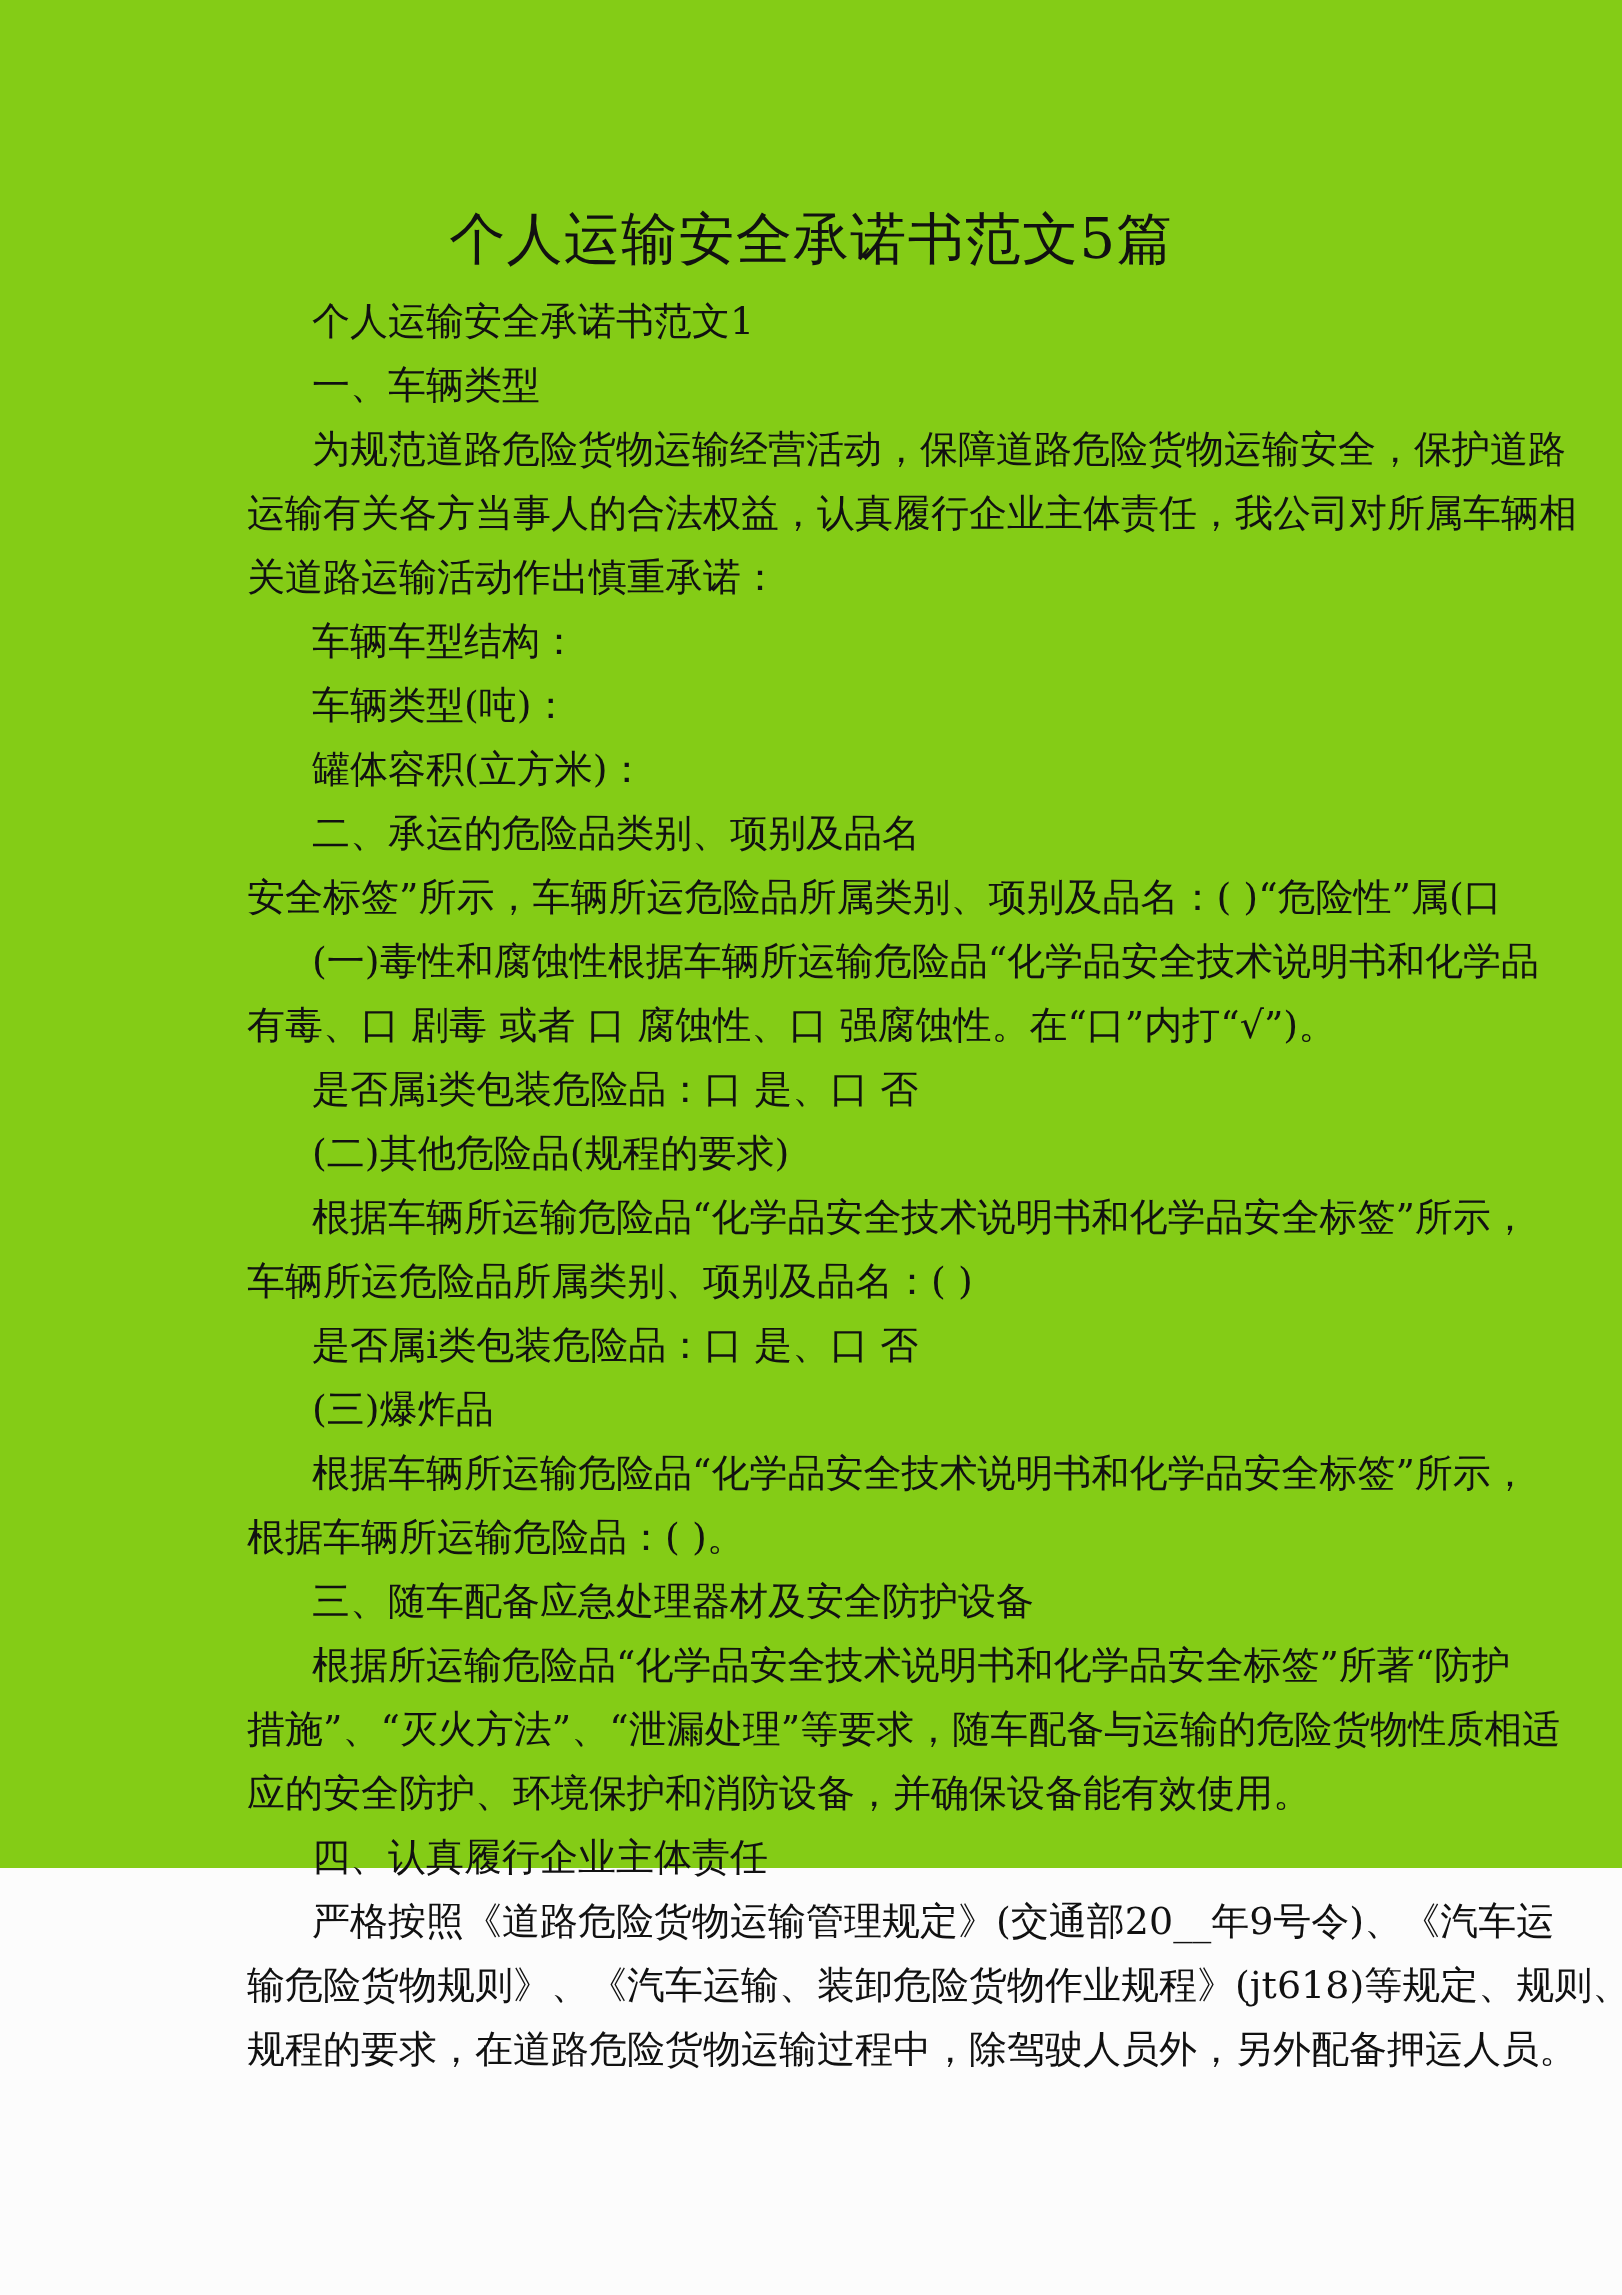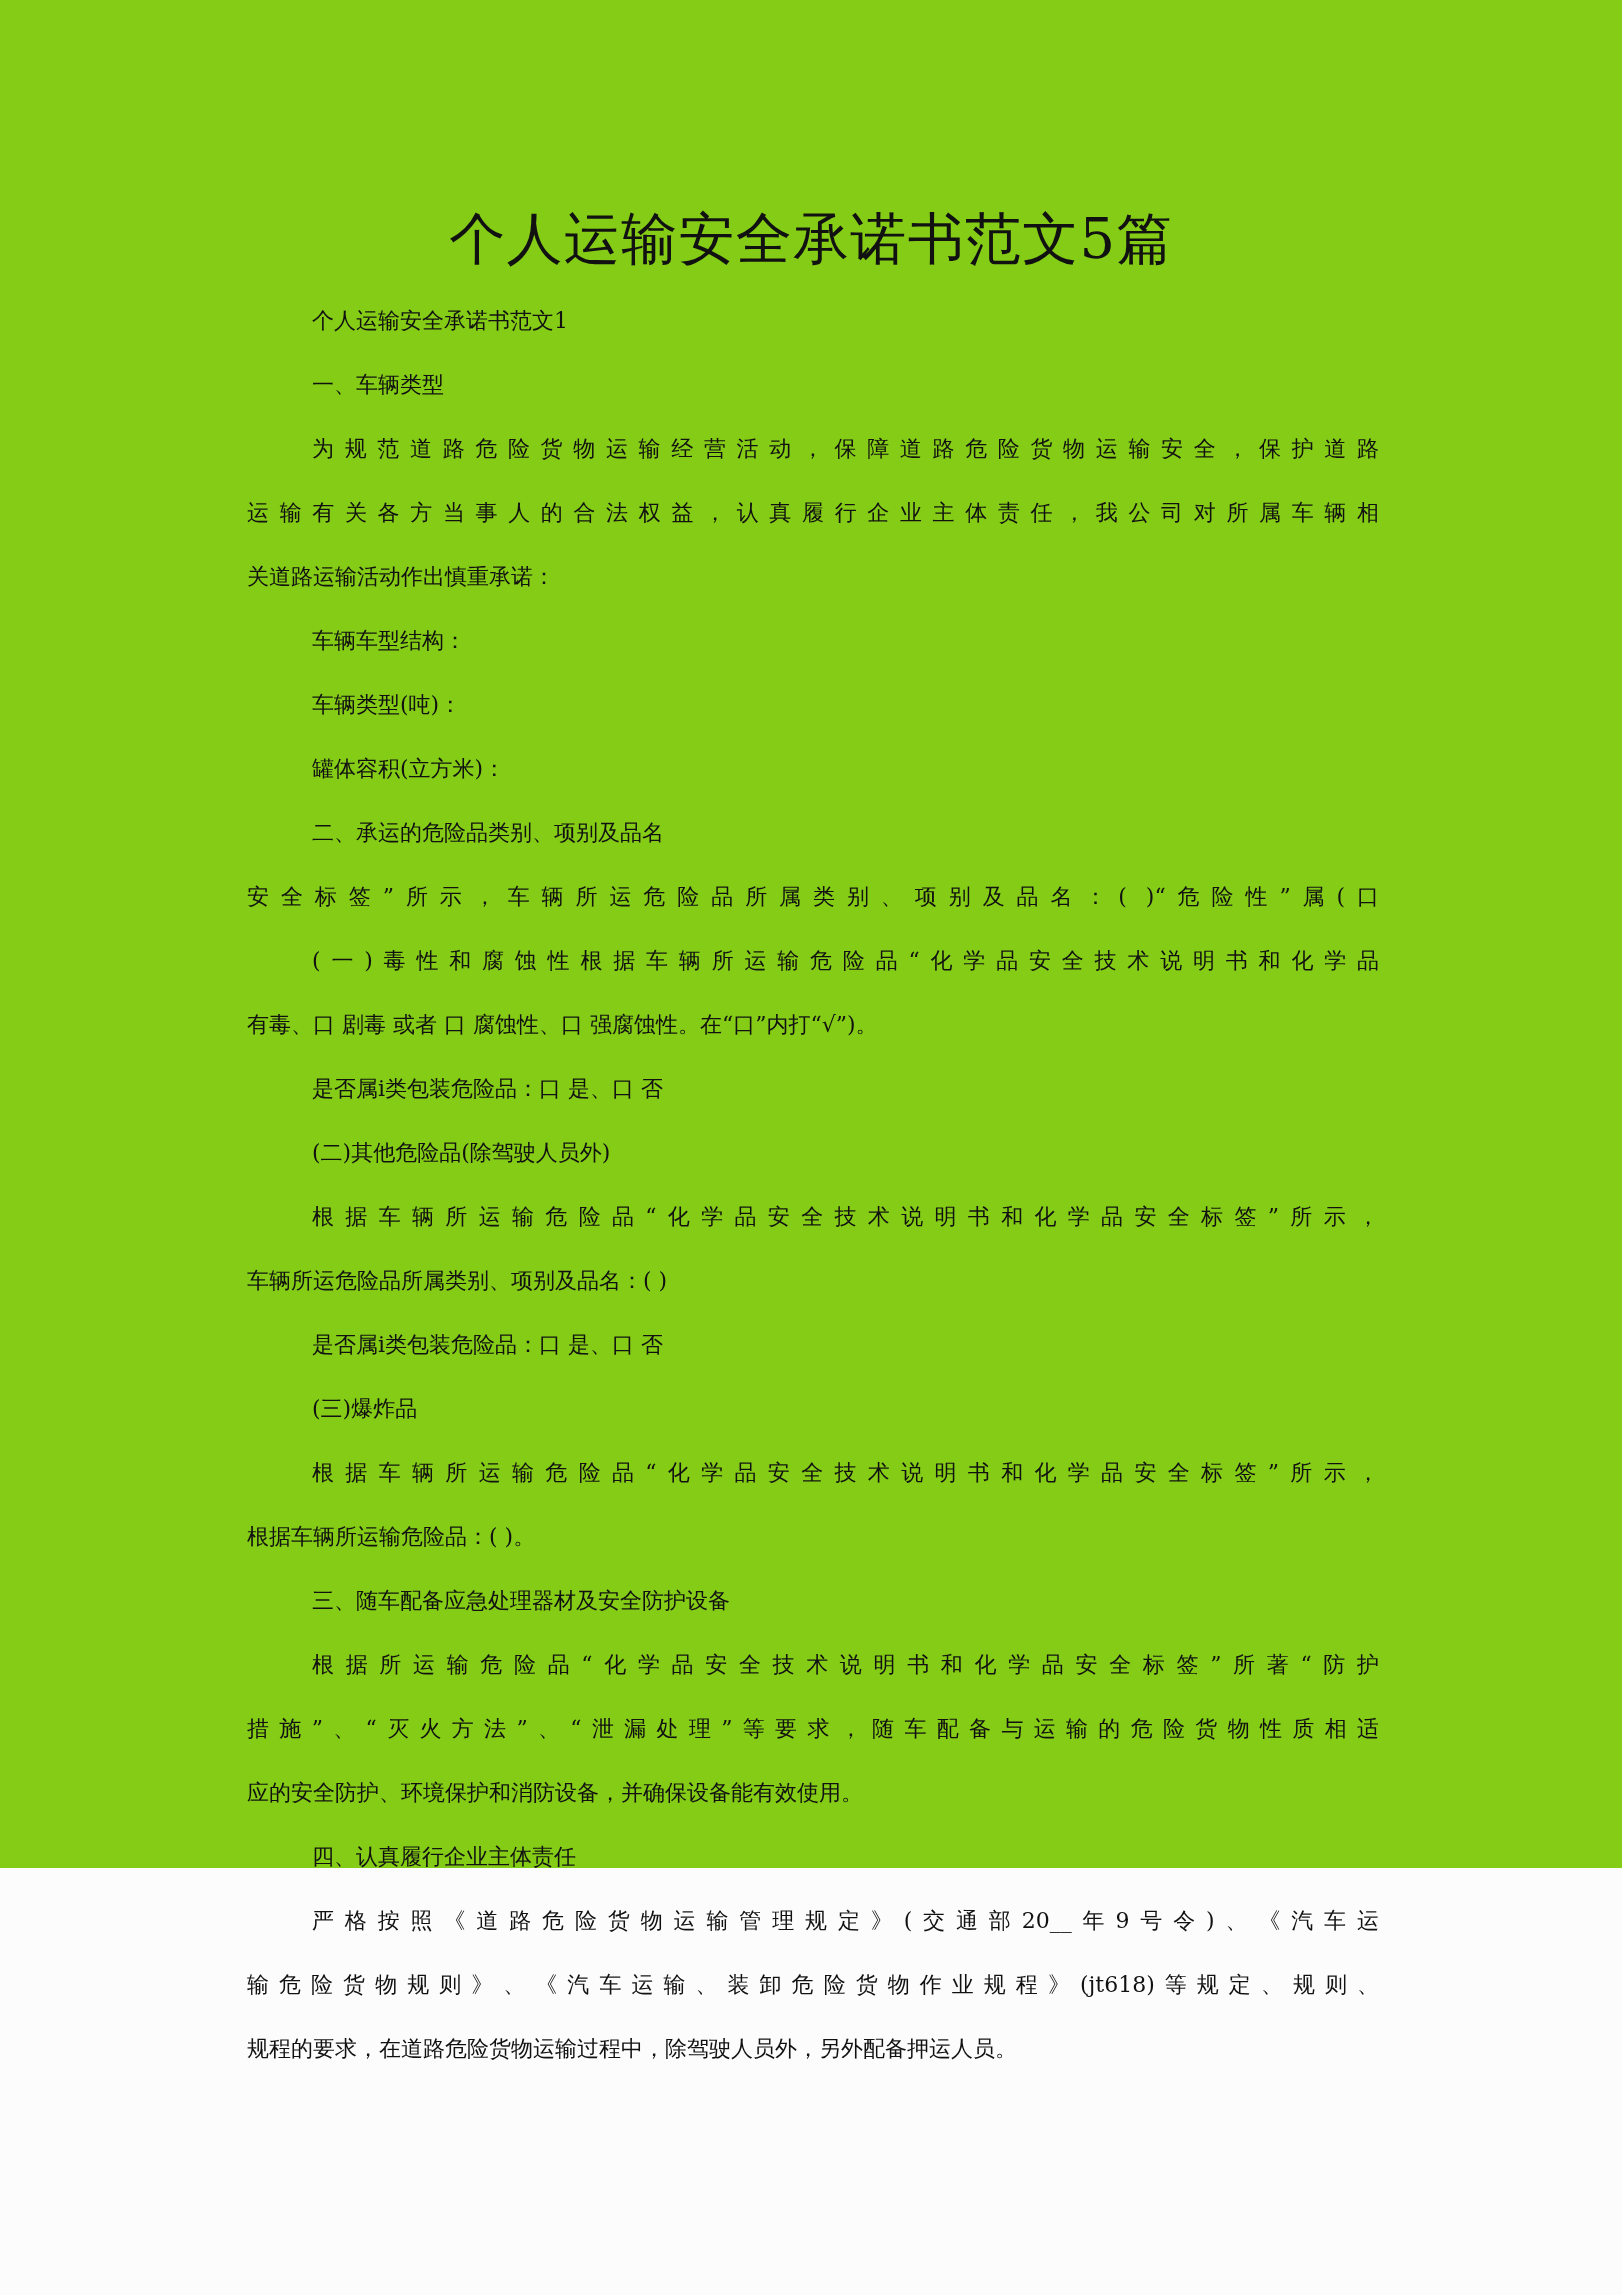--- a/index.html
+++ b/index.html
@@ -39,21 +39,21 @@
       left: 247px;
       top: 289px;
       width: 1132px;
     }
     .para {
       margin: 0;
       padding: 0;
     }
     .line {
       display: block;
-      font-size: 22px;
+      font-size: 38px;
       line-height: 64px;
       height: 64px;
       white-space: nowrap;
       text-align: justify;
       text-align-last: justify;
       overflow: visible;
     }
     .line.first {
       padding-left: 65px;
     }
@@ -103,21 +103,21 @@
       <span class="line">安全标签”所示，车辆所运危险品所属类别、项别及品名：( )“危险性”属(口</span>
       <span class="line first">(一)毒性和腐蚀性根据车辆所运输危险品“化学品安全技术说明书和化学品</span>
       <span class="line last">有毒、口 剧毒 或者 口 腐蚀性、口 强腐蚀性。在“口”内打“√”)。</span>
     </p>
 
     <p class="para">
       <span class="line first last">是否属i类包装危险品：口 是、口 否</span>
     </p>
 
     <p class="para">
-      <span class="line first last">(二)其他危险品(除驾驶人员外)</span>
+      <span class="line first last">(二)其他危险品(规程的要求)</span>
     </p>
 
     <p class="para">
       <span class="line first">根据车辆所运输危险品“化学品安全技术说明书和化学品安全标签”所示，</span>
       <span class="line last">车辆所运危险品所属类别、项别及品名：( )</span>
     </p>
 
     <p class="para">
       <span class="line first last">是否属i类包装危险品：口 是、口 否</span>
     </p>

